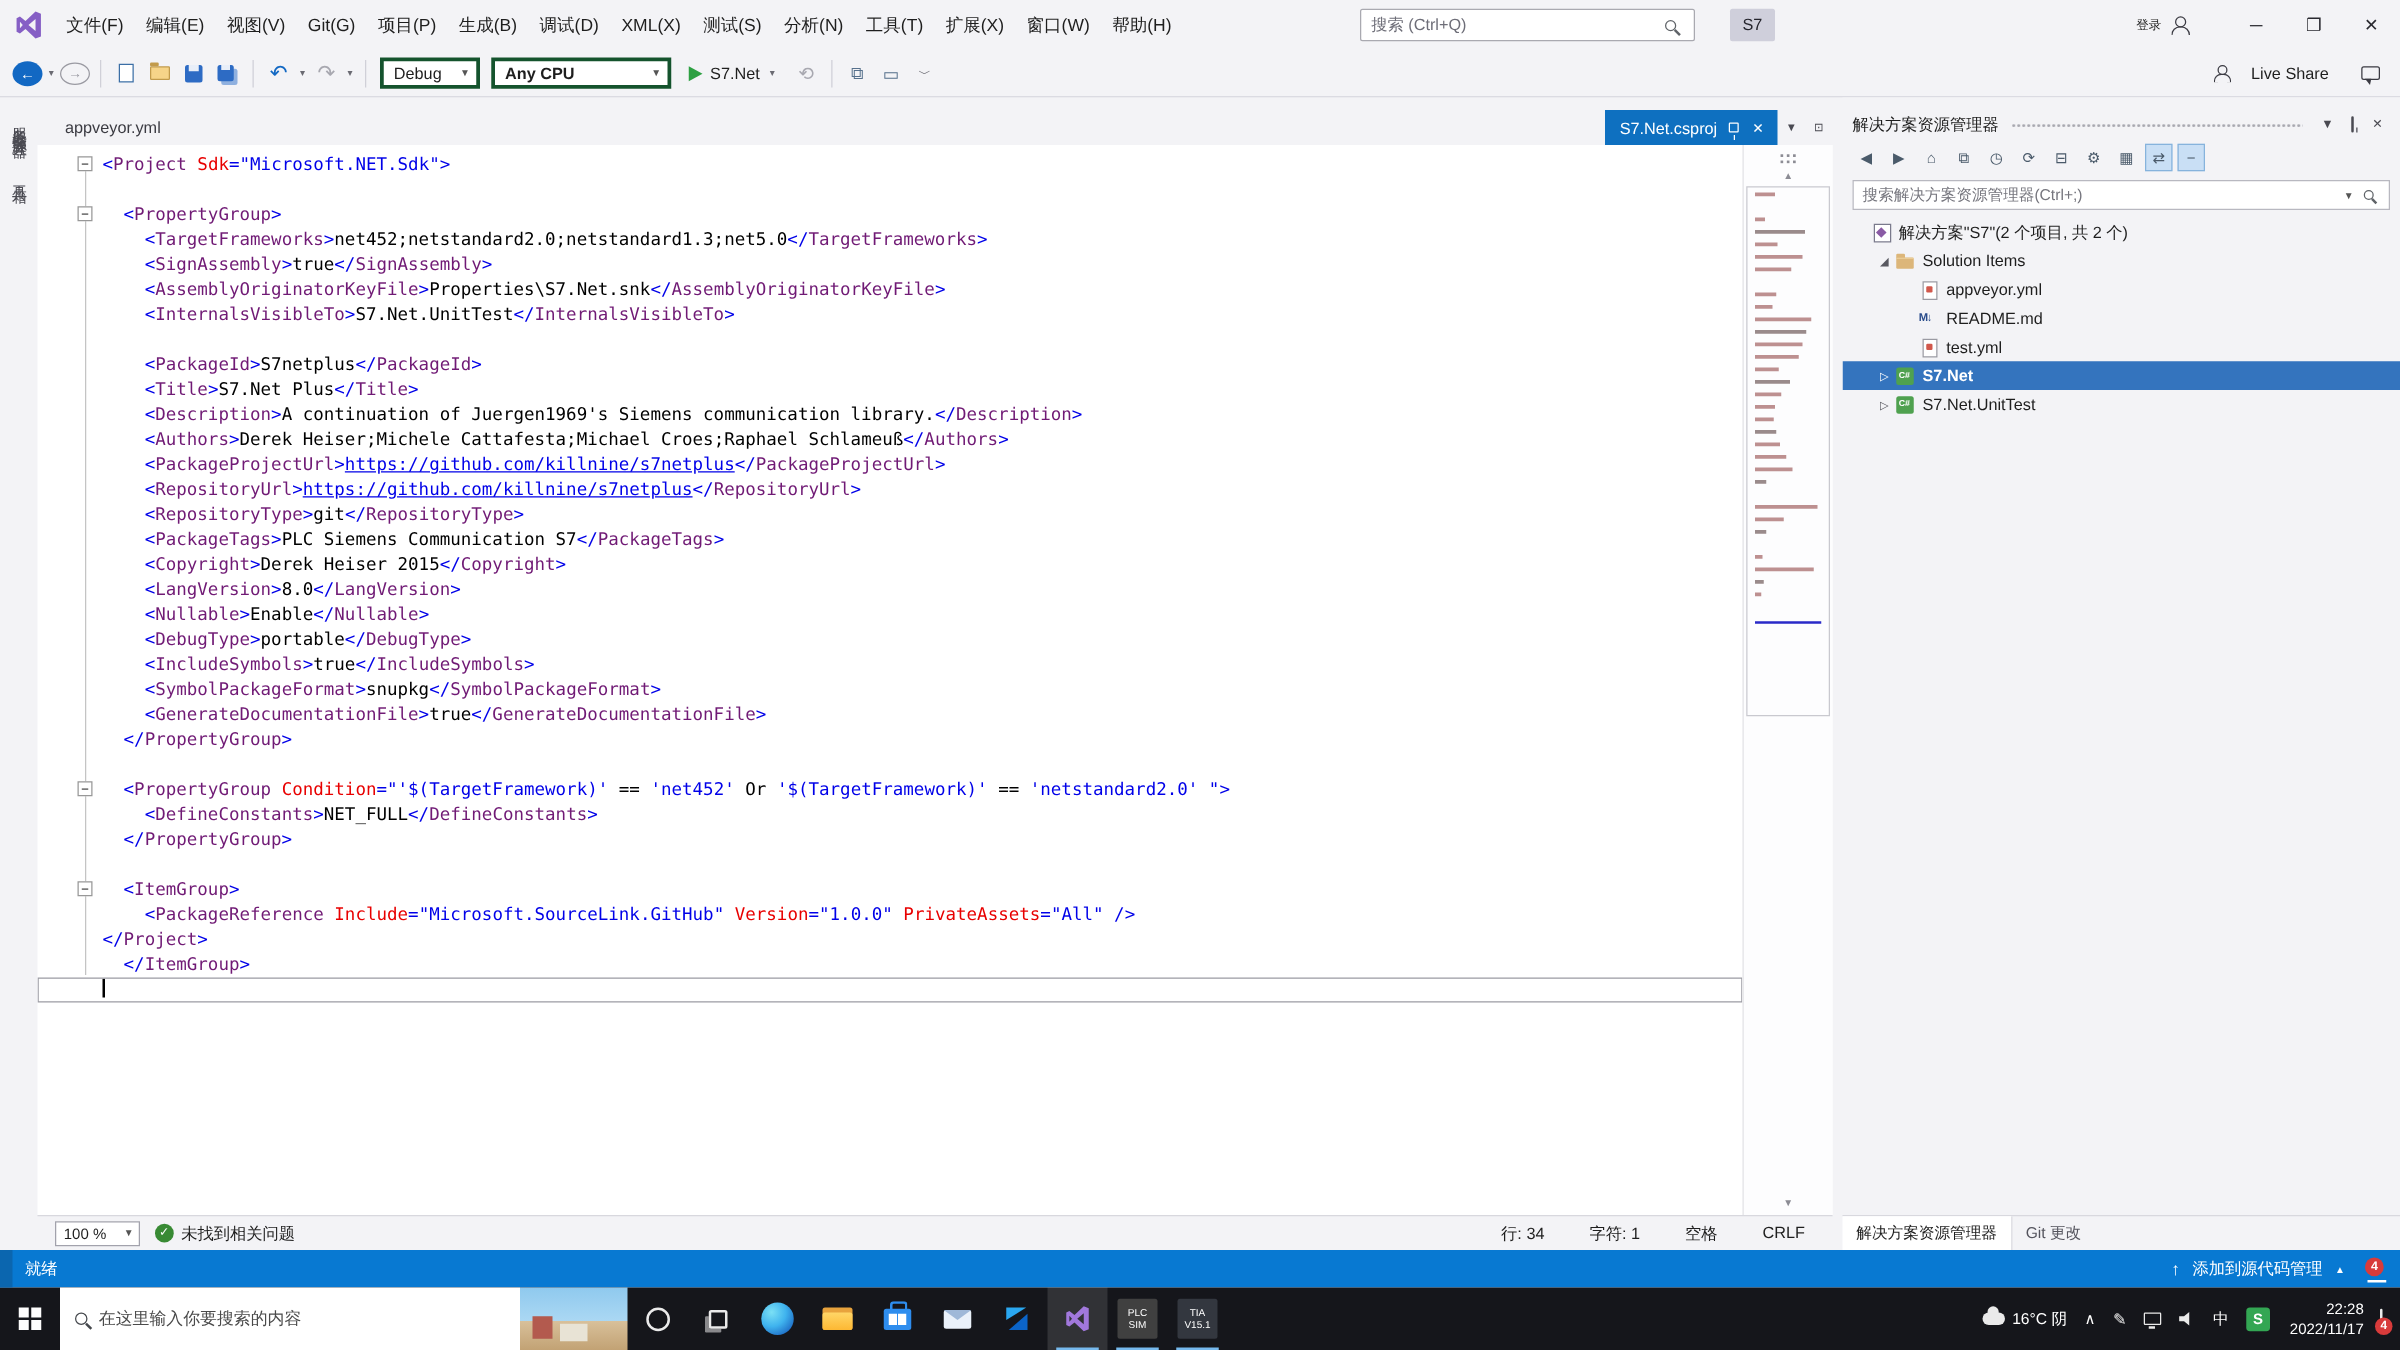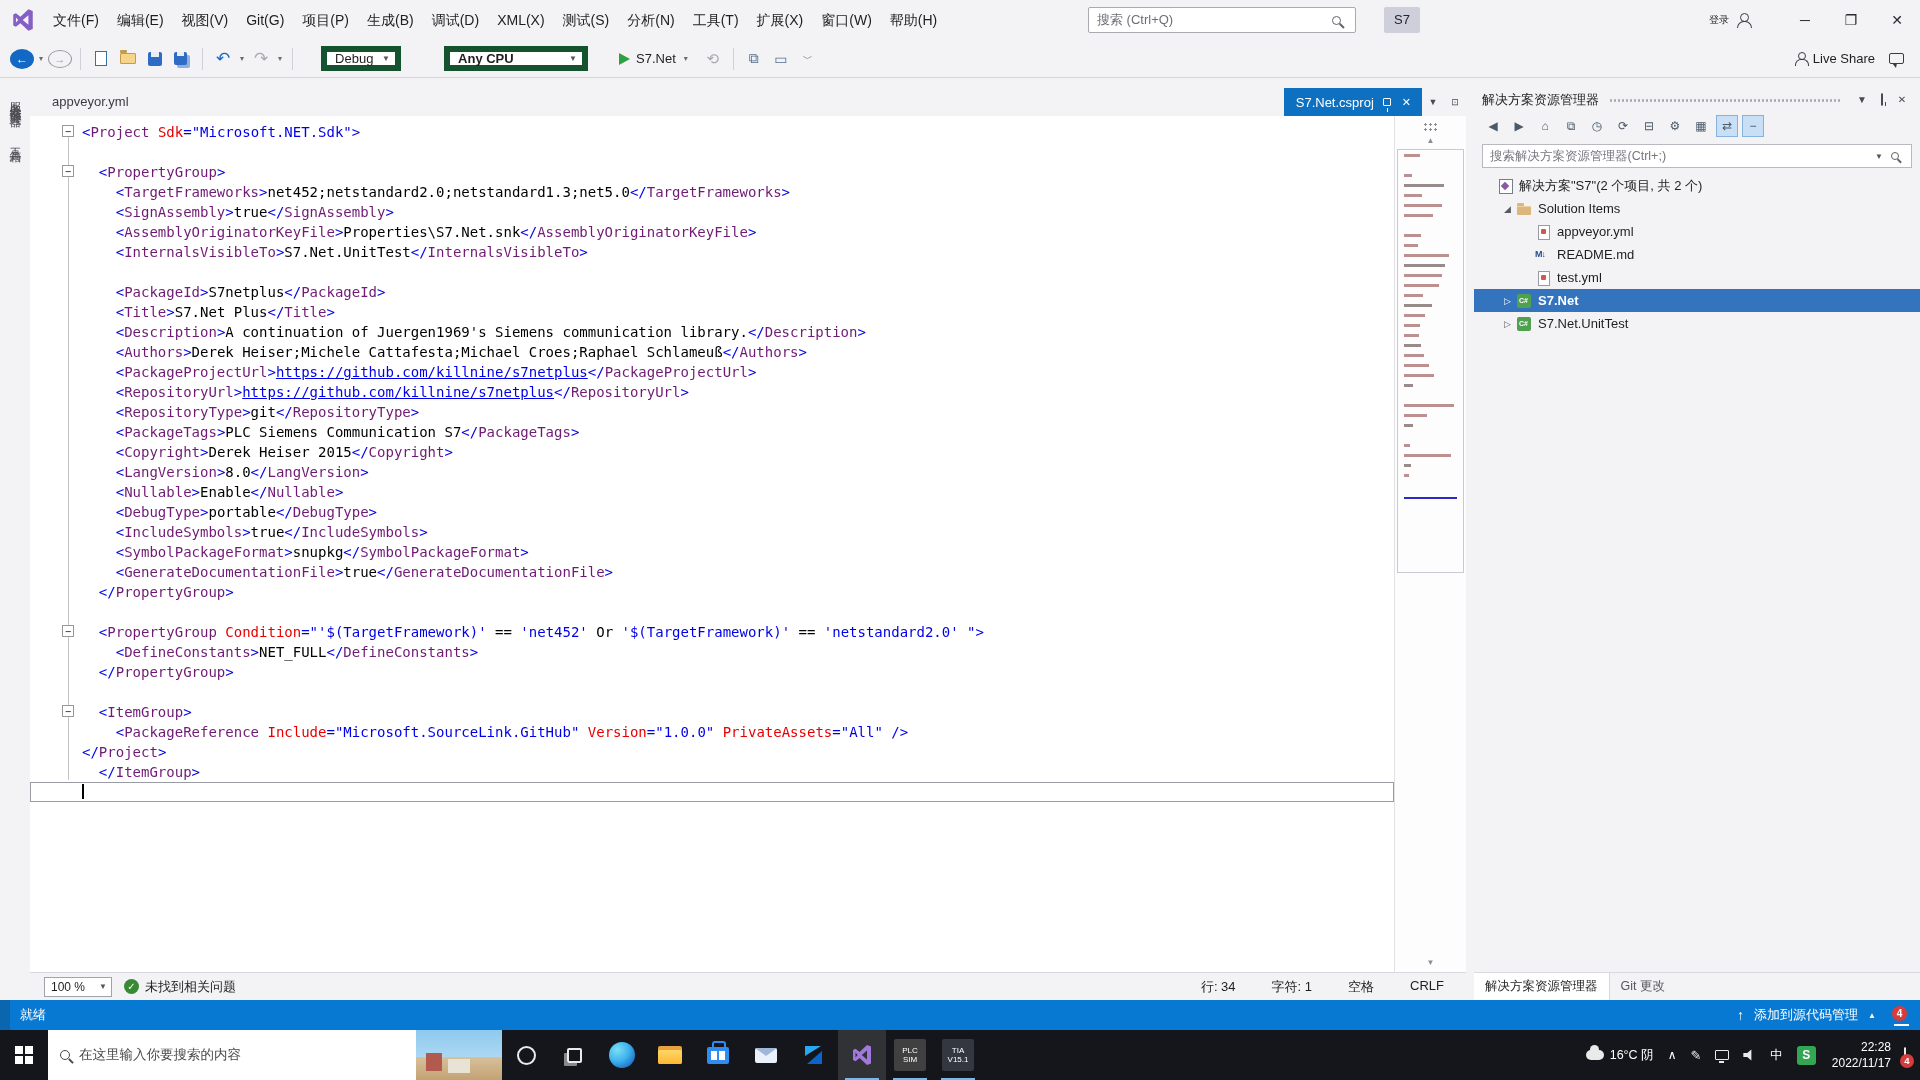--- a/index.html
+++ b/index.html
@@ -34,32 +34,32 @@
   .tsep { width:1px; height:22px; background:#D0D0D8; margin:0 5px; }
   .ti-doc { width:12px; height:15px; background:#FFF; border:1.4px solid #3B6EA5; }
   .ti-open { width:16px; height:11px; background:#F6D489; border:1.4px solid #C29B4C; border-radius:1px; position:relative; }
   .ti-open::before { content:""; position:absolute; left:-1px; top:-4px; width:7px; height:3px; background:#C29B4C; border-radius:1px; }
   .ti-save { width:14px; height:14px; background:#2D6BC4; border-radius:2px; position:relative; }
   .ti-save::before { content:""; position:absolute; left:3px; top:0; width:8px; height:5px; background:#E8EEF8; }
   .ti-saveall { width:13px; height:13px; background:#2D6BC4; border-radius:2px; box-shadow:3px 3px 0 #8FB0DF; margin-right:3px; position:relative; }
   .ti-saveall::before { content:""; position:absolute; left:3px; top:0; width:7px; height:4px; background:#E8EEF8; }
   .glyph-undo::before { content:"↶"; color:#1268C3; font-size:17px; }
   .glyph-redo::before { content:"↷"; color:#A8A8B0; font-size:17px; }
-  .combo { height:25px; background:#FFF; border:6px solid #14532d; display:flex; align-items:center; font-size:13px; padding-left:8px; margin:0 20px; }
+  .combo { height:25px; background:#FFF; border:3px solid #14532d; display:flex; align-items:center; font-size:13px; padding-left:8px; margin:0 3px; }
   .combo .cv { flex:1; white-space:nowrap; }
   .combo .ca { width:18px; text-align:center; font-size:8px; color:#555; }
   .combo-debug { width:80px; }
   .combo-platform { width:144px;font-weight:bold; }
   .startbtn { display:flex; align-items:center; gap:6px; padding:0 8px; height:26px; font-size:13px; }
   .play { width:0; height:0; border-left:11px solid #2DA042; border-top:6px solid transparent; border-bottom:6px solid transparent; }
   .glyph-hot::before { content:"⟲"; color:#A8A8B0; font-size:15px; }
   .glyph-attach::before { content:"⧉"; color:#56708C; font-size:14px; }
   .glyph-find::before { content:"▭"; color:#56708C; font-size:14px; }
   .overflow::before { content:"﹀"; color:#6A6A72; font-size:10px; }
-  .tright { margin-left:auto; display:flex; align-items:center; gap:4px; padding-right:16px; }
+  .tright { margin-left:auto; display:flex; align-items:center; gap:16px; padding-right:16px; }
   .ls-icon { width:16px; height:16px; position:relative; }
   .ls-icon::before { content:""; position:absolute; left:5px; top:1px; width:6px; height:6px; border:1.5px solid #3A3A42; border-radius:50%; }
   .ls-icon::after { content:""; position:absolute; left:2px; top:8px; width:12px; height:6px; border:1.5px solid #3A3A42; border-bottom:none; border-radius:6px 6px 0 0; }
   .fb-icon { width:15px; height:11px; border:1.5px solid #3A3A42; border-radius:2px; position:relative; margin-left:10px; }
   .fb-icon::after { content:""; position:absolute; left:2px; bottom:-5px; border-left:4px solid transparent; border-right:1px solid transparent; border-top:5px solid #3A3A42; }
 
   
   .main { display:flex; height:922px; background:#F3F3F6; }
   .activity { width:30px; display:flex; flex-direction:column; align-items:center; padding-top:14px; gap:30px; }
   .vlabel { writing-mode:vertical-rl; font-size:12px; color:#4A4A52; letter-spacing:2px; }

